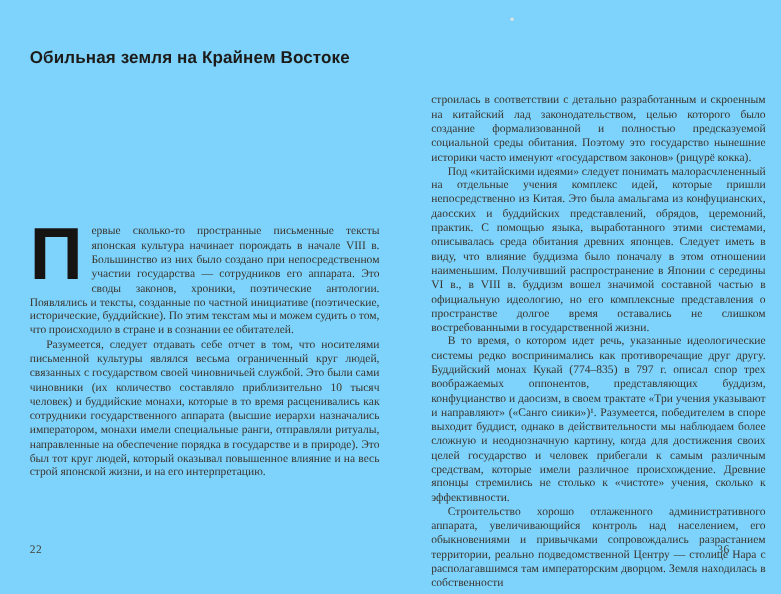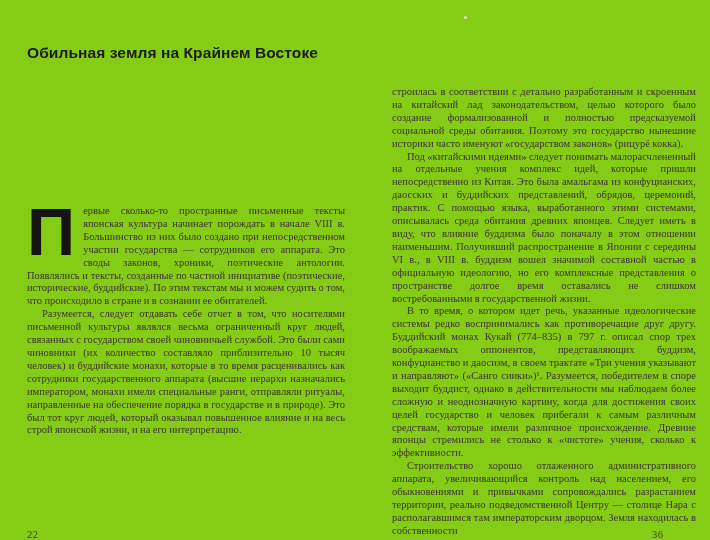--- a/index.html
+++ b/index.html
@@ -4,21 +4,21 @@
 <style>
   html, body { margin: 0; padding: 0; }
   body {
     width: 710px; height: 540px;
     background: #fbfbfa;
     position: relative;
     font-family: "Liberation Serif", serif;
     color: #3b352e;
     overflow: hidden;
   }
-  .spread { position: absolute; inset: 0; background: #84cc16; }
+  .spread { position: absolute; inset: 0; background: #7dd3fc; }
 
   .center-dot {
     position: absolute; left: 464px; top: 16px;
     width: 3px; height: 3px; border-radius: 50%;
     background: #e2e2e0;
   }
 
   .chapter-title {
     position: absolute; left: 27px; top: 44px; width: 330px;
     margin: 0;
@@ -57,21 +57,21 @@
   .footnote {
     position: absolute; left: 396px; top: 466px; width: 302px;
     font-family: "Liberation Sans", sans-serif;
     font-size: 8.3px;
     line-height: 11px;
     color: #566473;
   }
   .fn-line2 { padding-left: 38px; }
 
   .pagenum {
-    position: absolute; top: 529px;
+    position: absolute; top: 495px;
     font-size: 10.5px;
     color: #423d36;
     letter-spacing: 0.5px;
   }
   .pagenum-left  { left: 27px; }
   .pagenum-right { left: 652px; }
 </style>
 </head>
 <body>
 

